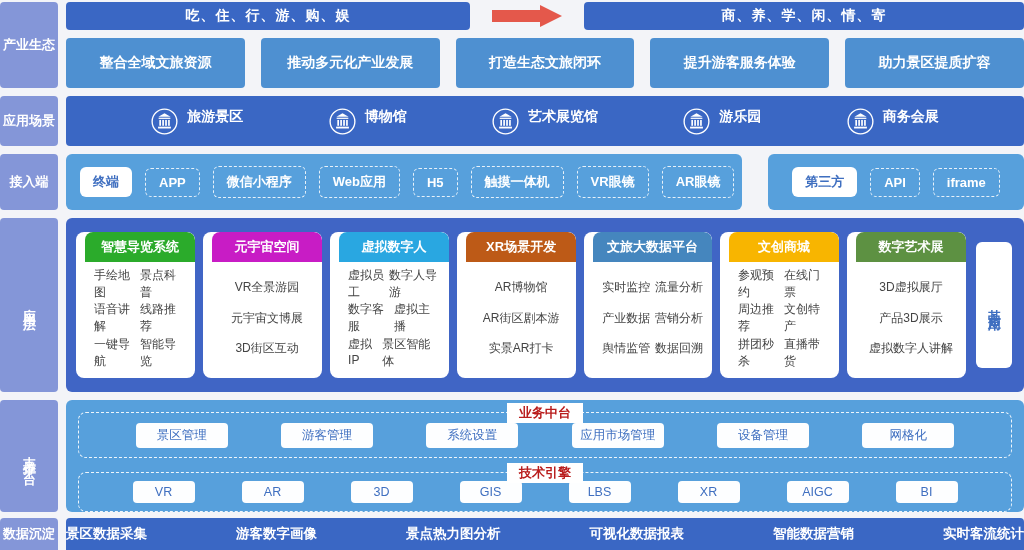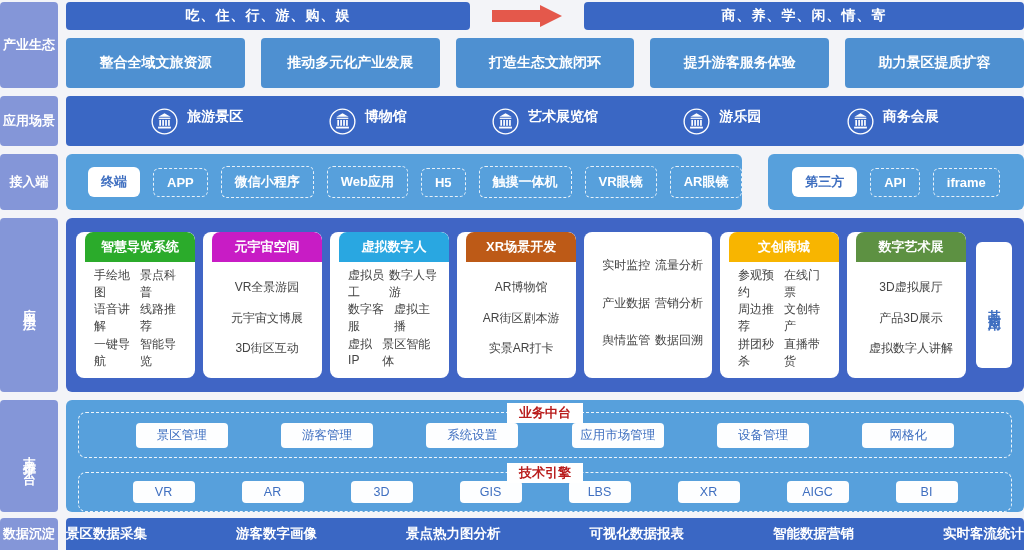--- a/index.html
+++ b/index.html
@@ -33,21 +33,21 @@
               align-items:center; justify-content:center; font-size:14px; font-weight:bold; }
 
   
   .scenes-row { top:96px; height:50px; background:#3a67c4; border-radius:4px;
                 display:flex; align-items:center; justify-content:space-evenly; }
   .scene { display:flex; align-items:flex-start; gap:9px; color:#fff; font-size:14px; font-weight:bold; }
   .scene svg { width:27px; height:27px; display:block; }
 
   
   .access-row { top:154px; height:56px; display:flex; gap:26px; }
-  .access-panel { background:#57a0dc; border-radius:6px; display:flex; align-items:center; gap:13px; padding:0 22px; }
+  .access-panel { background:#57a0dc; border-radius:6px; display:flex; align-items:center; gap:13px; padding:0 14px; }
   .access-left { width:676px; }
   .access-right { flex:1; justify-content:center; }
   .pill { font-size:13px; font-weight:bold; border-radius:6px; padding:6px 13px; white-space:nowrap; }
   .pill.solid { background:#fff; color:#3f6fc0; }
   .pill.dashed { border:1px dashed rgba(255,255,255,.85); color:#fff; }
 
   
   .applayer-row { top:218px; height:174px; background:#4065c5; border-radius:6px;
                   display:flex; gap:8px; padding:14px 10px; }
   .app-card { flex:1; background:#fff; border-radius:8px; display:flex; flex-direction:column; overflow:hidden;padding-left:9px; }
@@ -256,20 +256,21 @@
     <div class="app-card">
       <div class="hd" style="background: rgb(189, 90, 23);">XR场景开发</div>
       <div class="bd">
         <div class="r1">AR博物馆</div>
         <div class="r1">AR街区剧本游</div>
         <div class="r1">实景AR打卡</div>
       </div>
     </div>
 
     <div class="app-card" style="flex:1.08">
+      <div class="hd" style="background: rgb(69, 134, 190);">文旅大数据平台</div>
       <div class="bd">
         <div class="r2">
             <span>实时监控</span>
             <span>流量分析</span>
           </div>
         <div class="r2">
             <span>产业数据</span>
             <span>营销分析</span>
           </div>
         <div class="r2">

